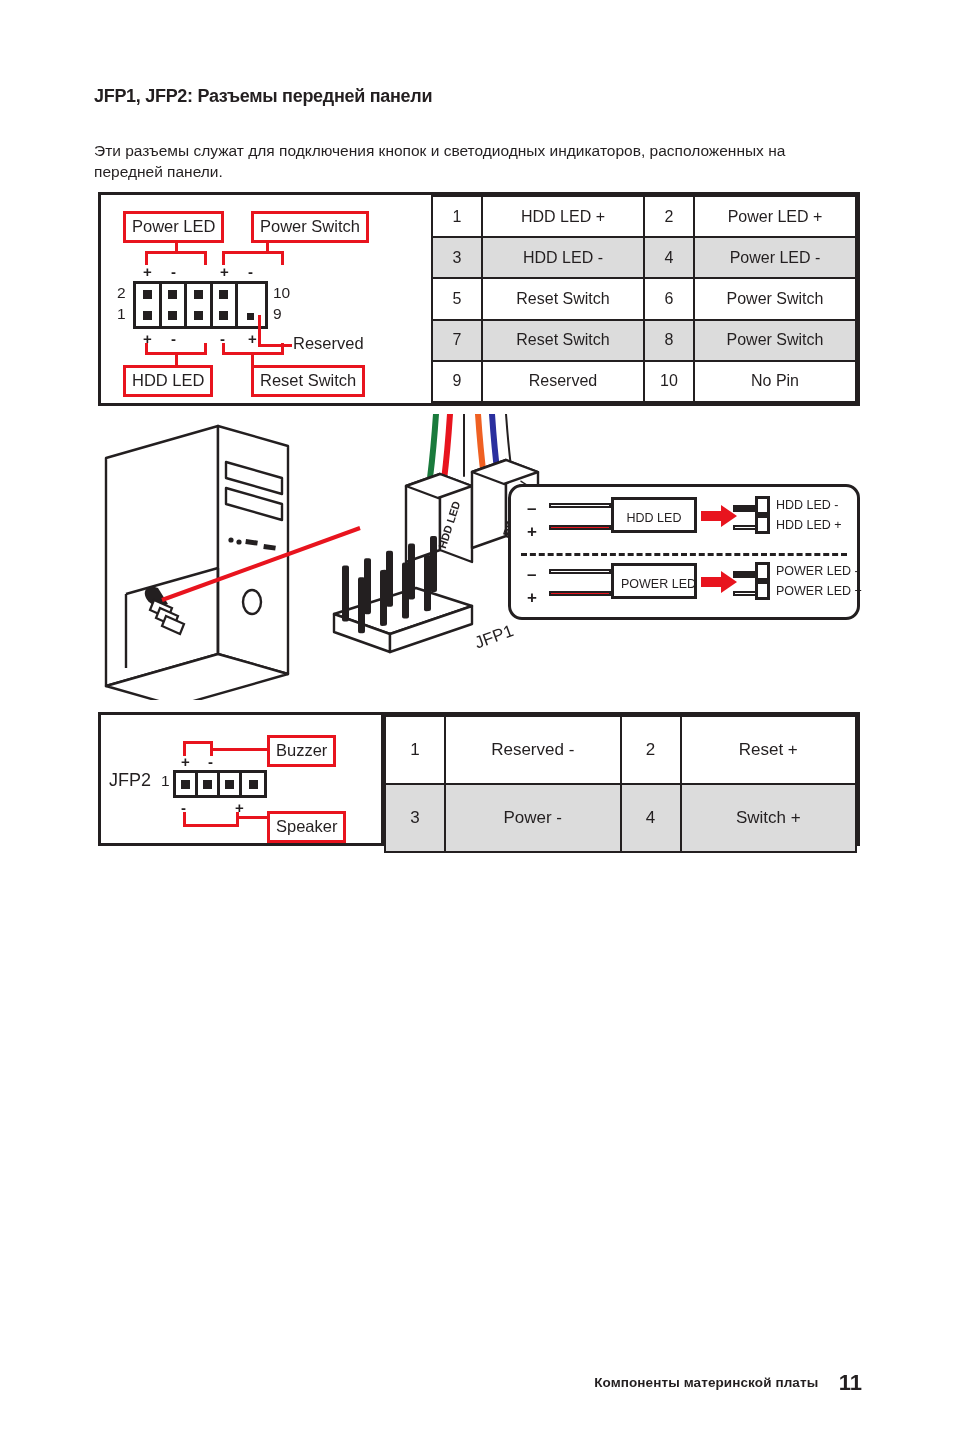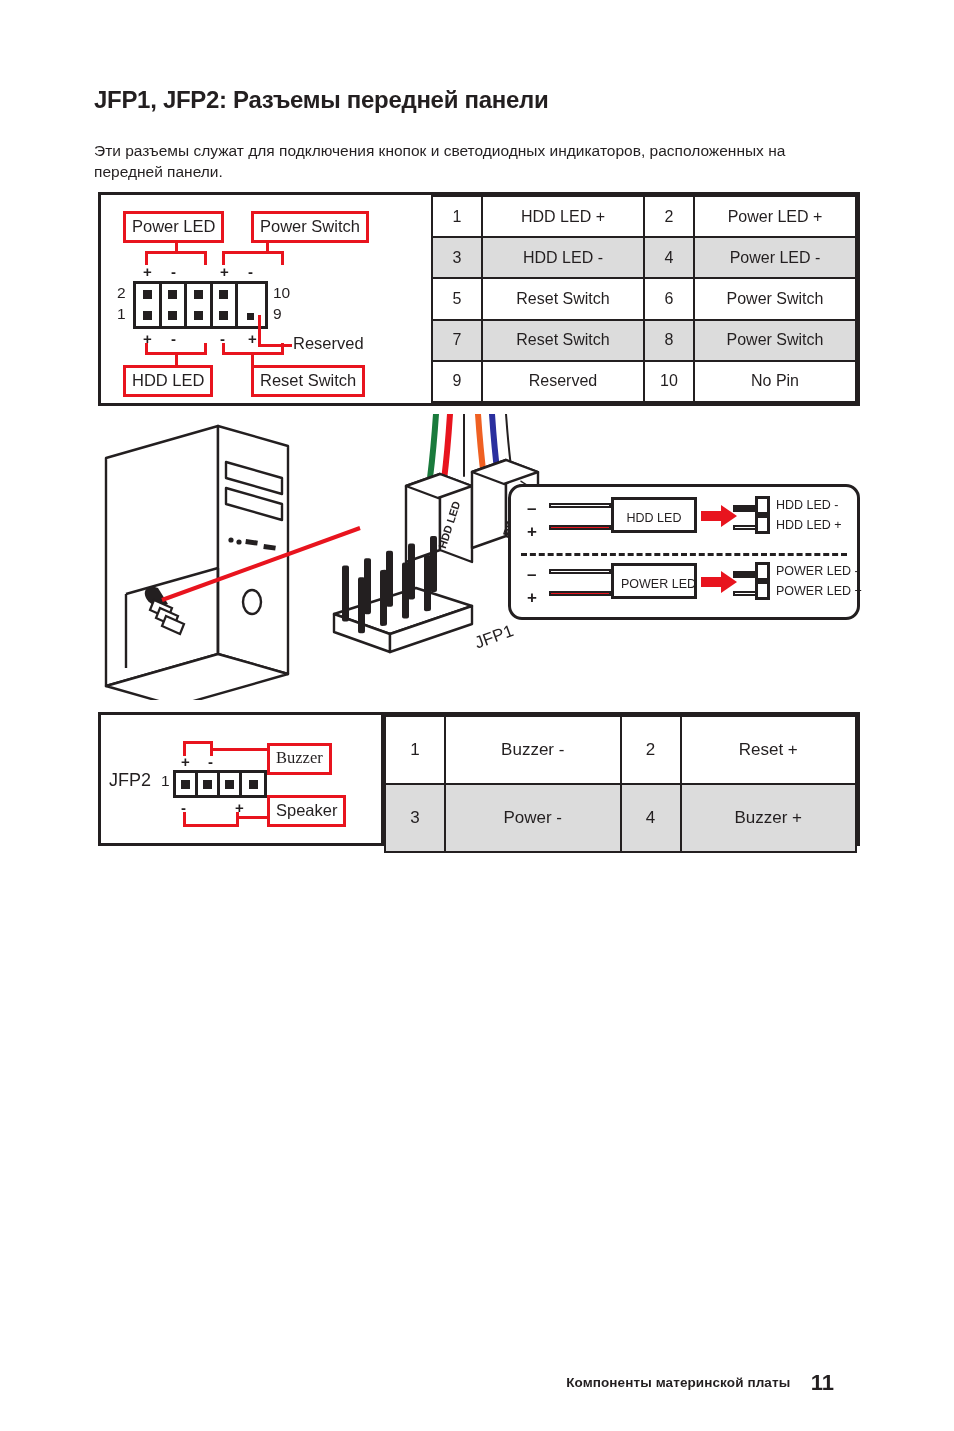--- a/index.html
+++ b/index.html
@@ -14,21 +14,21 @@
     font-family: "Liberation Sans", sans-serif;
     color: #231f20;
     overflow: hidden;
   }
 
   
   #page-title {
     position: absolute;
     left: 94px;
     top: 86px;
-    font-size: 24px;
+    font-size: 18px;
     font-weight: bold;
     letter-spacing: -0.3px;
     color: #231f20;
     white-space: nowrap;
   }
   #intro-text {
     position: absolute;
     left: 94px;
     top: 140px;
     width: 730px;
@@ -256,21 +256,21 @@
     justify-content: center;
   }
   .hdr1 .cell:last-child { border-right: none; }
 
   
   #footer {
     position: absolute;
     left: 0; right: 0;
     top: 1370px;
     text-align: right;
-    padding-right: 120px;
+    padding-right: 92px;
   }
   #footer-label {
     font-size: 13.5px;
     font-weight: bold;
     color: #231f20;
     letter-spacing: 0.1px;
   }
   #footer-pagenum {
     font-size: 22px;
     font-weight: bold;
@@ -550,43 +550,43 @@
         </div>
     </div>
 
     <div class="polarity" style="left:80px; top:88px;">-</div>
     <div class="polarity" style="left:134px; top:88px;">+</div>
 
     <div class="redline vline" style="left:82px; top:26px; height:15px;"></div>
     <div class="redline hline" style="left:82px; top:26px; width:30px;"></div>
     <div class="redline vline" style="left:109px; top:26px; height:15px;"></div>
     <div class="redline hline" style="left:109px; top:33px; width:59px;"></div>
-    <div class="redbox" style="left:166px; top:28px;font-family:Liberation Serif, serif;">Buzzer</div>
+    <div class="redbox" style="left:166px; top:20px;">Buzzer</div>
 
     <div class="redline vline" style="left:82px; top:97px; height:15px;"></div>
     <div class="redline hline" style="left:82px; top:109px; width:56px;"></div>
     <div class="redline vline" style="left:135px; top:97px; height:15px;"></div>
     <div class="redline hline" style="left:135px; top:101px; width:33px;"></div>
-    <div class="redbox" style="left:166px; top:80px;">Speaker</div>
+    <div class="redbox" style="left:166px; top:96px;">Speaker</div>
   </div>
 
   <div id="jfp2-table-wrap">
     <table class="pintable" id="jfp2-table">
       <tbody>
         <tr>
           <td class="numcell">1</td>
-          <td>Buzzer -</td>
+          <td>Reserved -</td>
           <td class="numcell">2</td>
           <td>Reset +</td>
         </tr>
         <tr class="shaded">
           <td class="numcell">3</td>
           <td>Power -</td>
           <td class="numcell">4</td>
-          <td>Buzzer +</td>
+          <td>Switch +</td>
         </tr>
       </tbody>
     </table>
   </div>
 </div>
 
 <div id="footer">
   <span id="footer-label">Компоненты материнской платы</span>
   <span id="footer-pagenum">11</span>
 </div>

